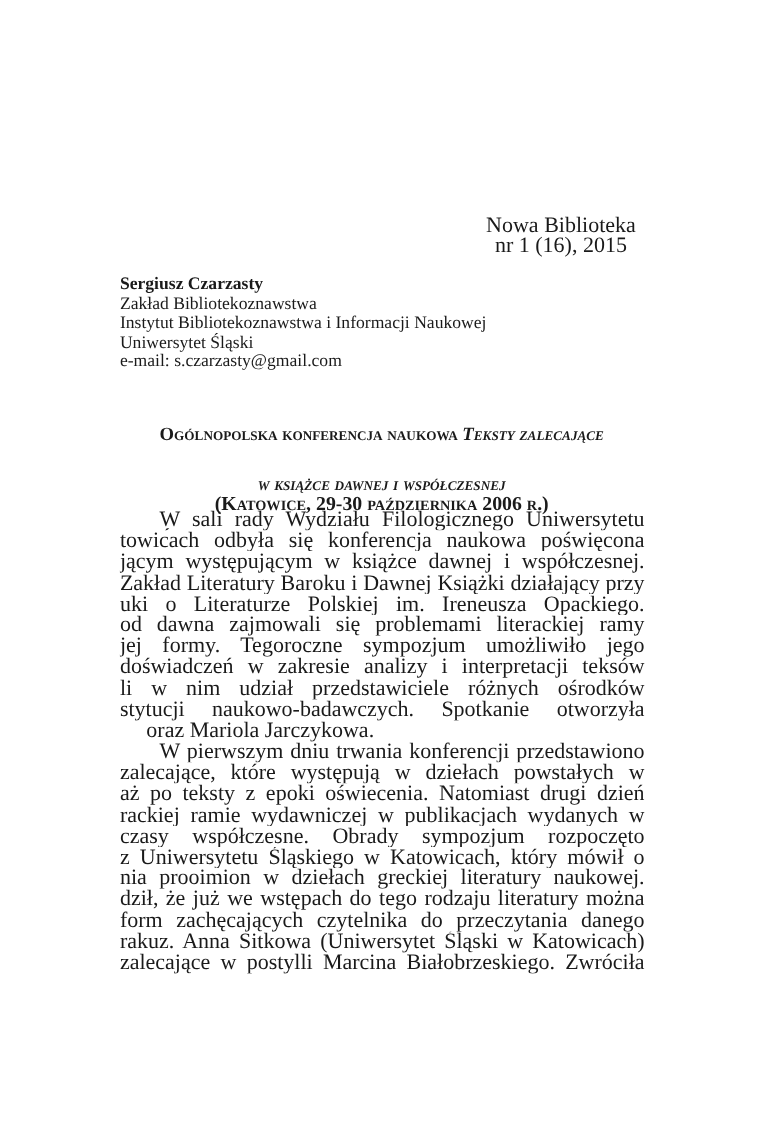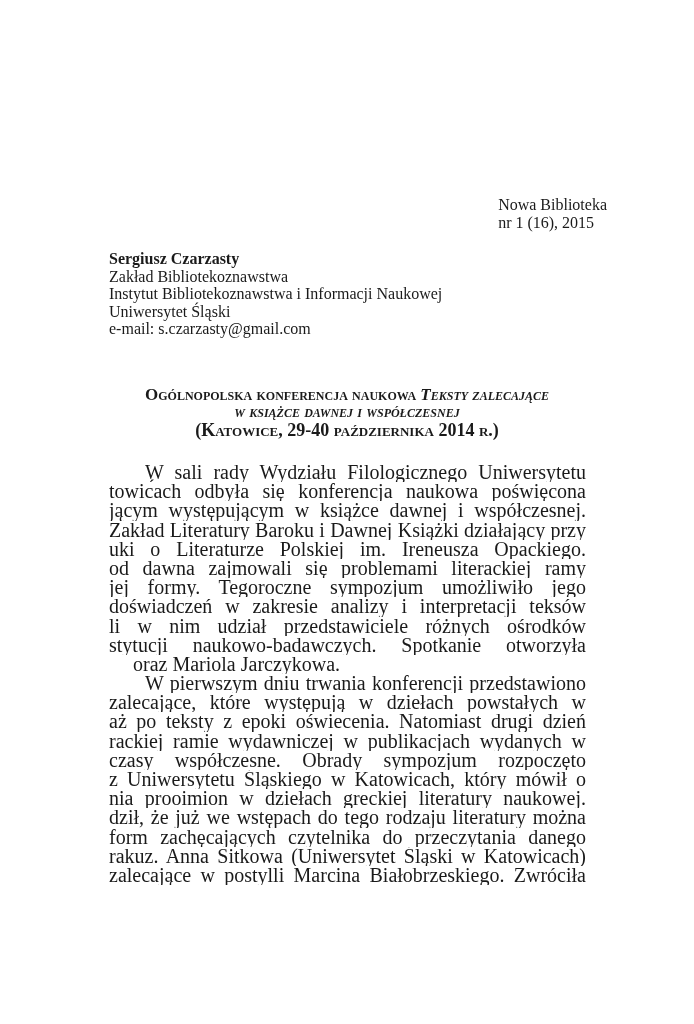--- a/index.html
+++ b/index.html
@@ -2,34 +2,34 @@
 <html><head>
 <meta charset="utf-8">
 <style>
   html, body { margin: 0; padding: 0; background: #ffffff; }
   body {
     width: 694px; height: 1024px; position: relative; overflow: hidden;
     font-family: "Liberation Serif", "DejaVu Serif", serif;
     color: #1a1a1a;
   }
   .journal {
-    position: absolute; right: 87px; top: 196px;
-    text-align: left; font-size: 16px; line-height: 18px;
+    position: absolute; right: 116px; top: 196px;
+    text-align: center; font-size: 20px; line-height: 18px;
   }
   .affil {
     position: absolute; left: 109px; top: 250px;
     font-size: 16px; line-height: 17.5px;
   }
   .affil .name { font-weight: bold; font-family: Liberation Serif, serif; }
   .title {
     position: absolute; left: 100px; width: 494px; top: 386px;
     text-align: center; font-weight: bold; font-size: 17px; line-height: 17px;
   }
   .title .sc { font-variant: small-caps; }
-  .title .it { font-style: italic; }
+  .title .it { font-style: italic; margin-top: 28px; }
   .title .l3 { font-size: 18px; line-height: 20px; }
   .body {
     position: absolute; left: 109px; width: 477px; top: 463px;
     font-size: 20px;
   }
   .line {
     display: block; height: 19.2px; line-height: 19.2px;
     text-align: justify; text-align-last: justify; white-space: nowrap;
   }
   .line.j { white-space: normal; overflow: hidden; }
@@ -48,21 +48,21 @@
   <div class="name">Sergiusz Czarzasty</div>
   <div>Zakład Bibliotekoznawstwa</div>
   <div>Instytut Bibliotekoznawstwa i Informacji Naukowej</div>
   <div>Uniwersytet Śląski</div>
   <div>e-mail: s.czarzasty@gmail.com</div>
 </div>
 
 <div class="title">
   <div class="sc"><span>Ogólnopolska konferencja naukowa </span><span class="it">Teksty zalecające</span></div>
   <div class="sc it">w książce dawnej i współczesnej</div>
-  <div class="sc l3">(Katowice, 29-40 października 2014 r.)</div>
+  <div class="sc l3">(Katowice, 29-30 października 2006 r.)</div>
 </div>
 
 <div class="body">
   <span class="line j indent">W sali rady Wydziału Filologicznego Uniwersytetu Śląskiego w Ka-</span>
   <span class="line j">towicach odbyła się konferencja naukowa poświęcona tekstom zaleca-</span>
   <span class="line j">jącym występującym w książce dawnej i współczesnej. Przygotował ją</span>
   <span class="line j">Zakład Literatury Baroku i Dawnej Książki działający przy Instytucie Na-</span>
   <span class="line j">uki o Literaturze Polskiej im. Ireneusza Opackiego. Pracownicy Zakładu</span>
   <span class="line j">od dawna zajmowali się problemami literackiej ramy wydawniczej oraz</span>
   <span class="line j">jej formy. Tegoroczne sympozjum umożliwiło jego uczestnikom wymianę</span>

